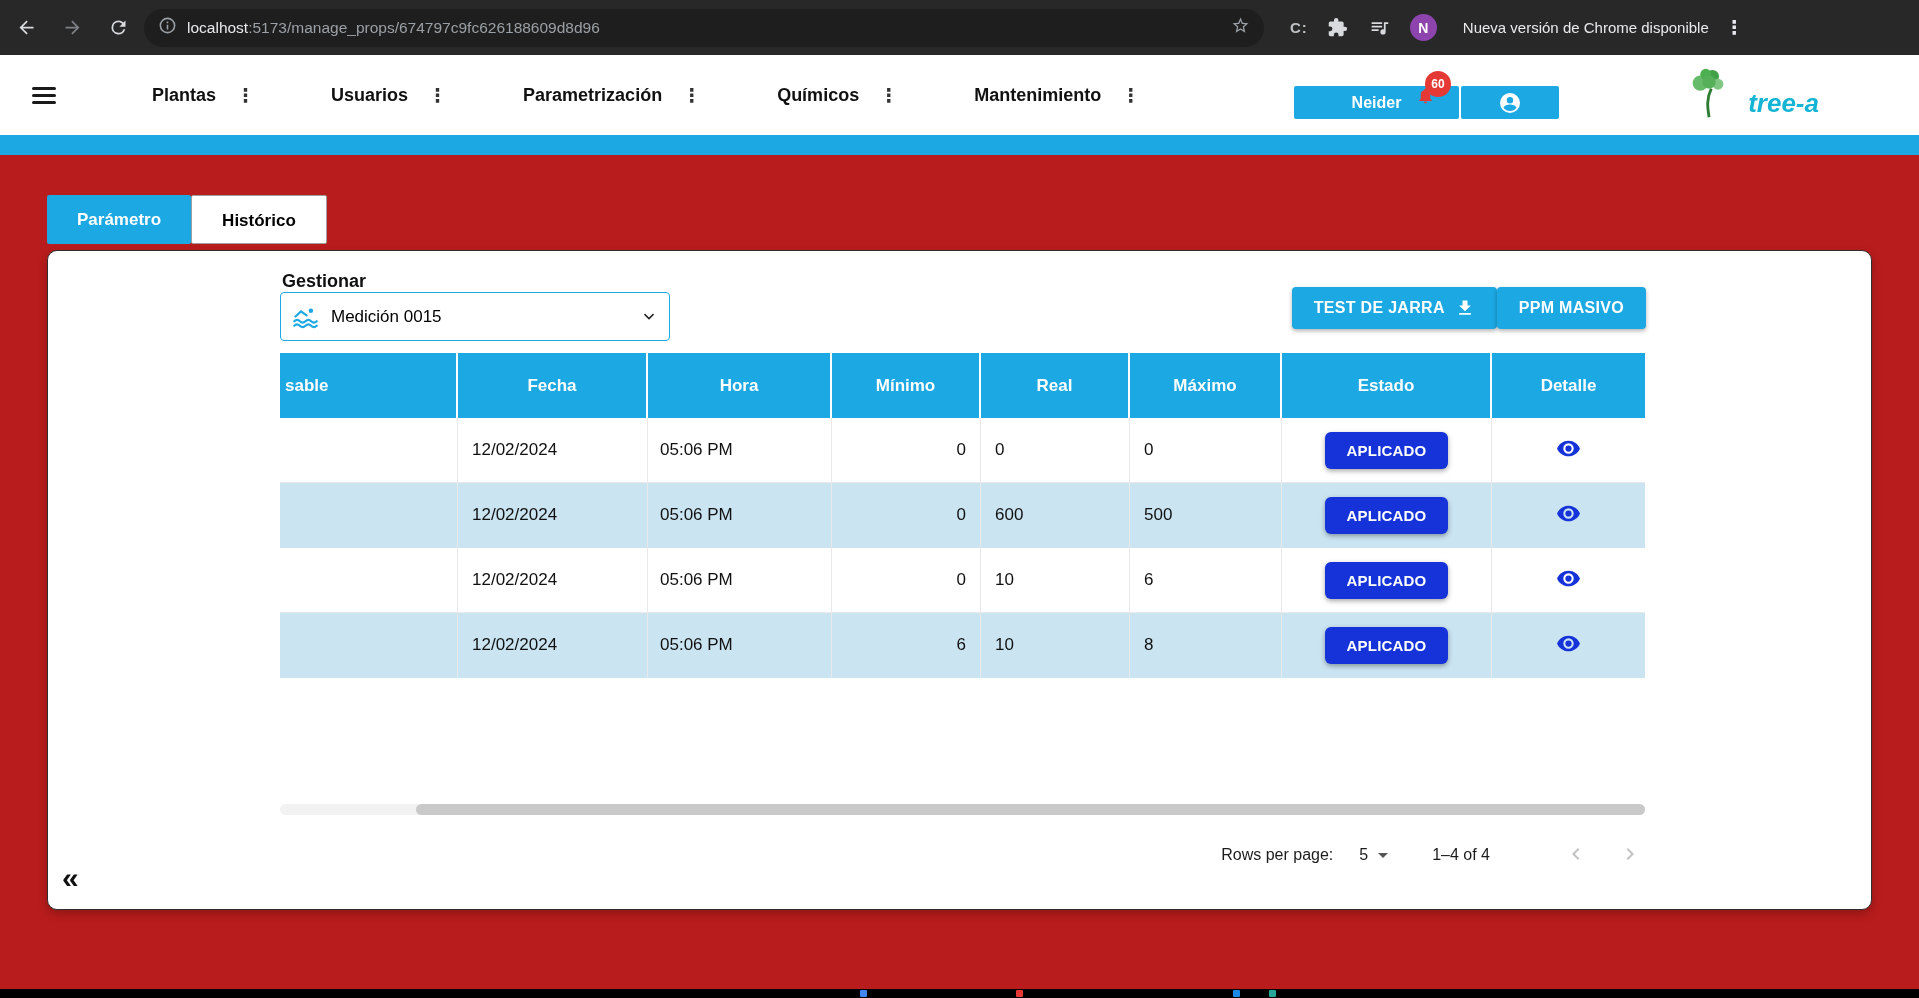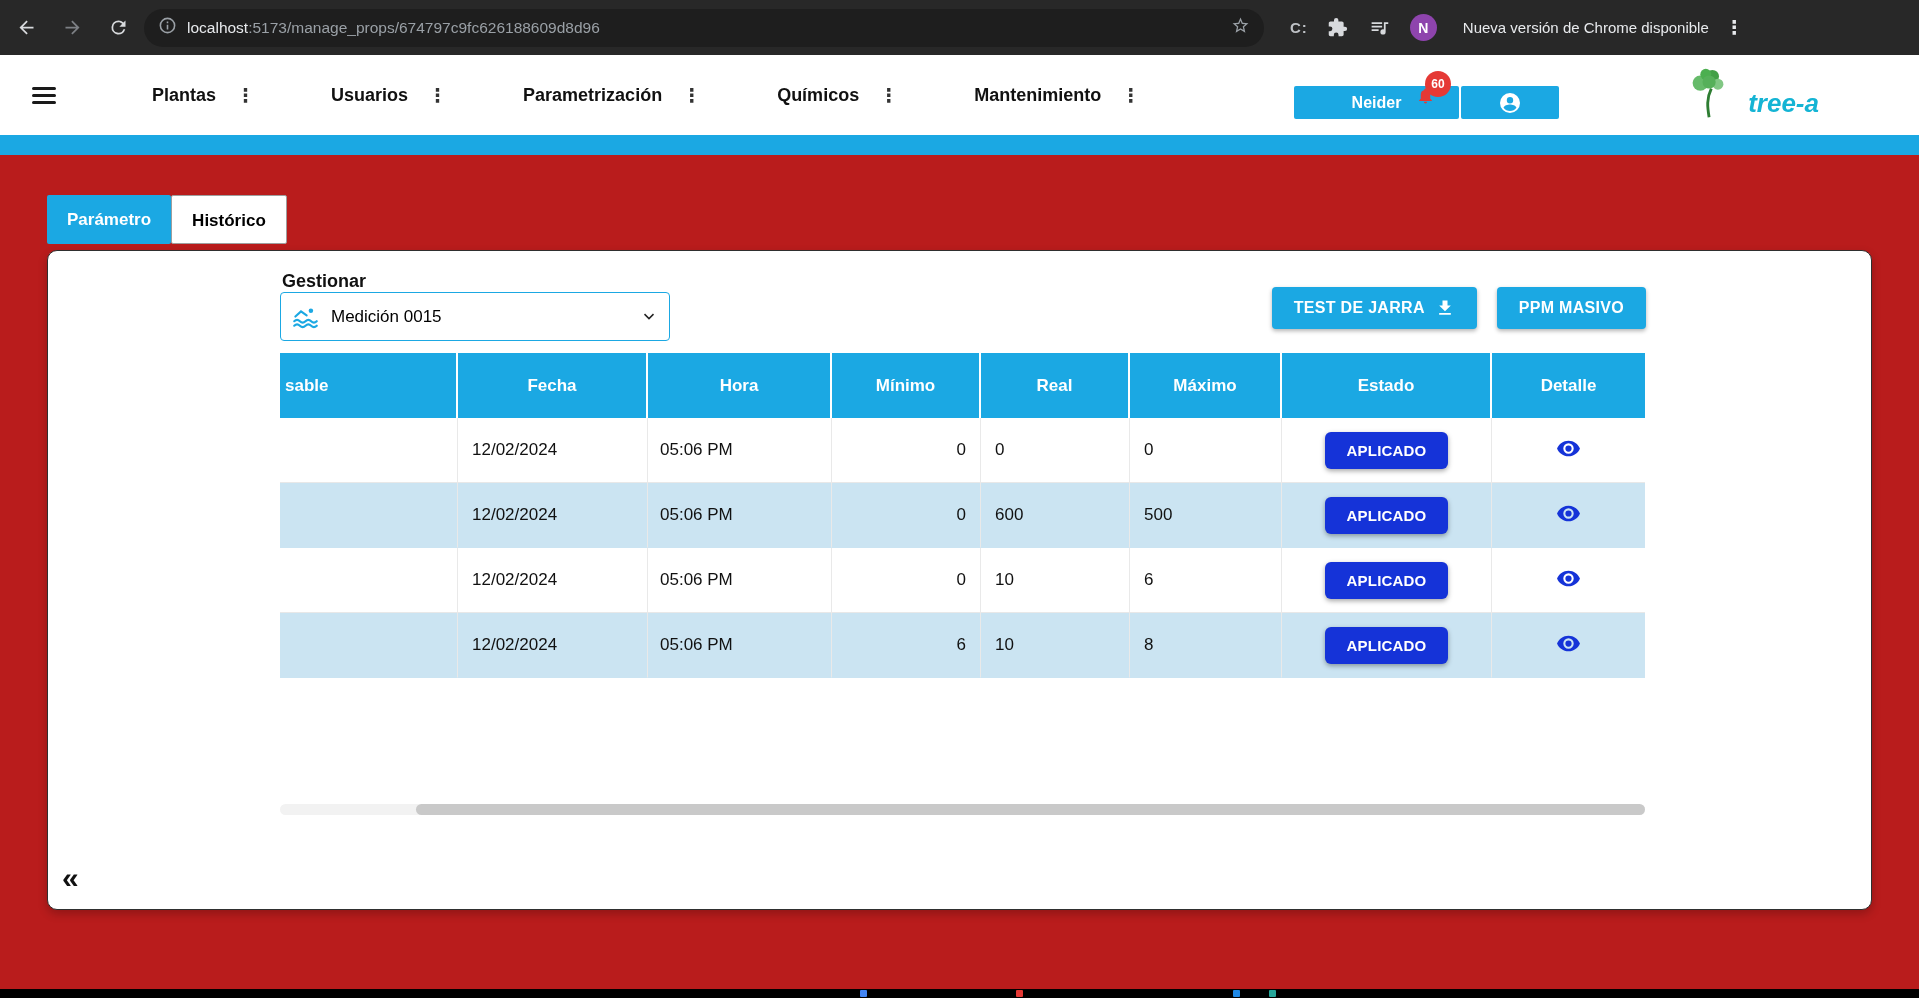--- a/index.html
+++ b/index.html
@@ -49,36 +49,36 @@
   .btn-person{width:98px;height:33px;background:var(--accent);border:none;border-radius:2px;display:flex;align-items:center;justify-content:center;cursor:pointer;}
   .btn-person svg{width:24px;height:24px;fill:#fff;}
   .logo{position:absolute;right:100px;top:10px;display:flex;align-items:flex-end;gap:18px;}
   .logo svg{width:44px;height:56px;}
   .logo-text{font-size:26px;font-style:italic;font-weight:700;color:var(--logo-cyan);padding-bottom:6px;}
   .blue-strip{height:20px;background:var(--accent);}
 
   
   .main{position:relative;padding:40px 47px 0 47px;}
   .tabs-row{display:flex;align-items:flex-end;position:relative;z-index:2;}
-  .tab{height:49px;line-height:49px;padding:0 20px;font-size:17px;font-weight:700;cursor:pointer;border-radius:2px;}
+  .tab{height:49px;line-height:49px;padding:0 30px;font-size:17px;font-weight:700;cursor:pointer;border-radius:2px;}
   .tab.inactive{background:var(--accent);color:#fff;}
   .tab.active{background:#fff;color:#000;border:1px solid #9e9e9e;border-radius:2px;}
   .btn-manage{margin-left:auto;width:249px;height:49px;background:var(--accent);color:#fff;font-size:17px;font-weight:700;border:none;border-radius:4px;box-shadow:0 2px 4px rgba(0,0,0,.3);cursor:pointer;font-family:inherit;}
 
   .card{position:relative;margin-top:6px;height:660px;background:#fff;border:1px solid #2f2f2f;border-radius:10px;box-shadow:0 4px 10px rgba(0,0,0,.22);}
   .card-inner{position:absolute;left:232px;top:20px;width:1366px;}
   .card-header{display:flex;justify-content:space-between;align-items:flex-end;}
   .mediciones-label{font-size:18px;font-weight:700;color:#111;margin-left:2px;}
   .select-wrap{position:relative;width:390px;height:49px;}
   .select-wrap select{appearance:none;-webkit-appearance:none;width:100%;height:100%;border:1.5px solid var(--accent);border-radius:4px;background:#fff;font-size:17px;color:#000;padding:0 38px 0 50px;font-family:inherit;cursor:pointer;}
   .swim-icon{position:absolute;left:12px;top:11px;width:27px;height:27px;color:var(--accent);pointer-events:none;}
   .swim-icon svg{width:27px;height:27px;}
   .select-caret{position:absolute;right:12px;top:15px;width:18px;height:18px;pointer-events:none;}
   .select-caret svg{width:18px;height:18px;stroke:#222;fill:none;stroke-width:2;}
-  .action-buttons{display:flex;gap:20px;margin-bottom:12px;}
+  .action-buttons{display:flex;margin-bottom:12px;}
   .btn-cyan{height:42px;background:var(--accent);color:#fff;border:none;border-radius:4px;font-size:16px;font-weight:700;letter-spacing:.3px;padding:0 22px;box-shadow:0 2px 4px rgba(0,0,0,.3);cursor:pointer;display:flex;align-items:center;gap:10px;font-family:inherit;}
   .btn-cyan svg{width:20px;height:20px;fill:#fff;}
 
   
   table{border-collapse:separate;border-spacing:0;width:1365px;margin-top:12px;table-layout:fixed;}
   thead th{height:65px;background:var(--accent);color:#fff;font-size:17px;font-weight:700;text-align:center;border-right:2px solid #fff;}
   thead th:last-child{border-right:none;}
   thead th.c0{text-align:left;padding-left:5px;}
   tbody td{height:65px;font-size:17px;color:#111;background:#fff;border-bottom:1px solid #e8e8e8;border-right:1px solid #e9e9e9;}
   tbody td:last-child{border-right:none;}
@@ -347,20 +347,38 @@
             </tr>
           </tbody>
         </table>
 
         <div class="spacer"></div>
 
         <div class="hscroll">
           <div class="thumb"></div>
         </div>
 
+        <div class="pagination">
+          <span class="rpp-label">Rows per page:</span>
+          <span class="rpp-value">
+            <span>5</span>
+            <span class="tri"></span>
+          </span>
+          <span class="range">1–4 of 4</span>
+          <button class="pg-btn">
+            <svg viewBox="0 0 24 24">
+                <path d="M15.41 7.41 14 6l-6 6 6 6 1.41-1.41L10.83 12z"></path>
+              </svg>
+          </button>
+          <button class="pg-btn">
+            <svg viewBox="0 0 24 24">
+                <path d="M10 6 8.59 7.41 13.17 12l-4.58 4.59L10 18l6-6z"></path>
+              </svg>
+          </button>
+        </div>
 
       </div>
 
       <span class="collapse">«</span>
     </div>
   </div>
 
   <div class="bottom-bar">
     <span class="tb-dot" style="left:860px;background:#4285f4;"></span>
     <span class="tb-dot" style="left:1016px;background:#e53935;"></span>

